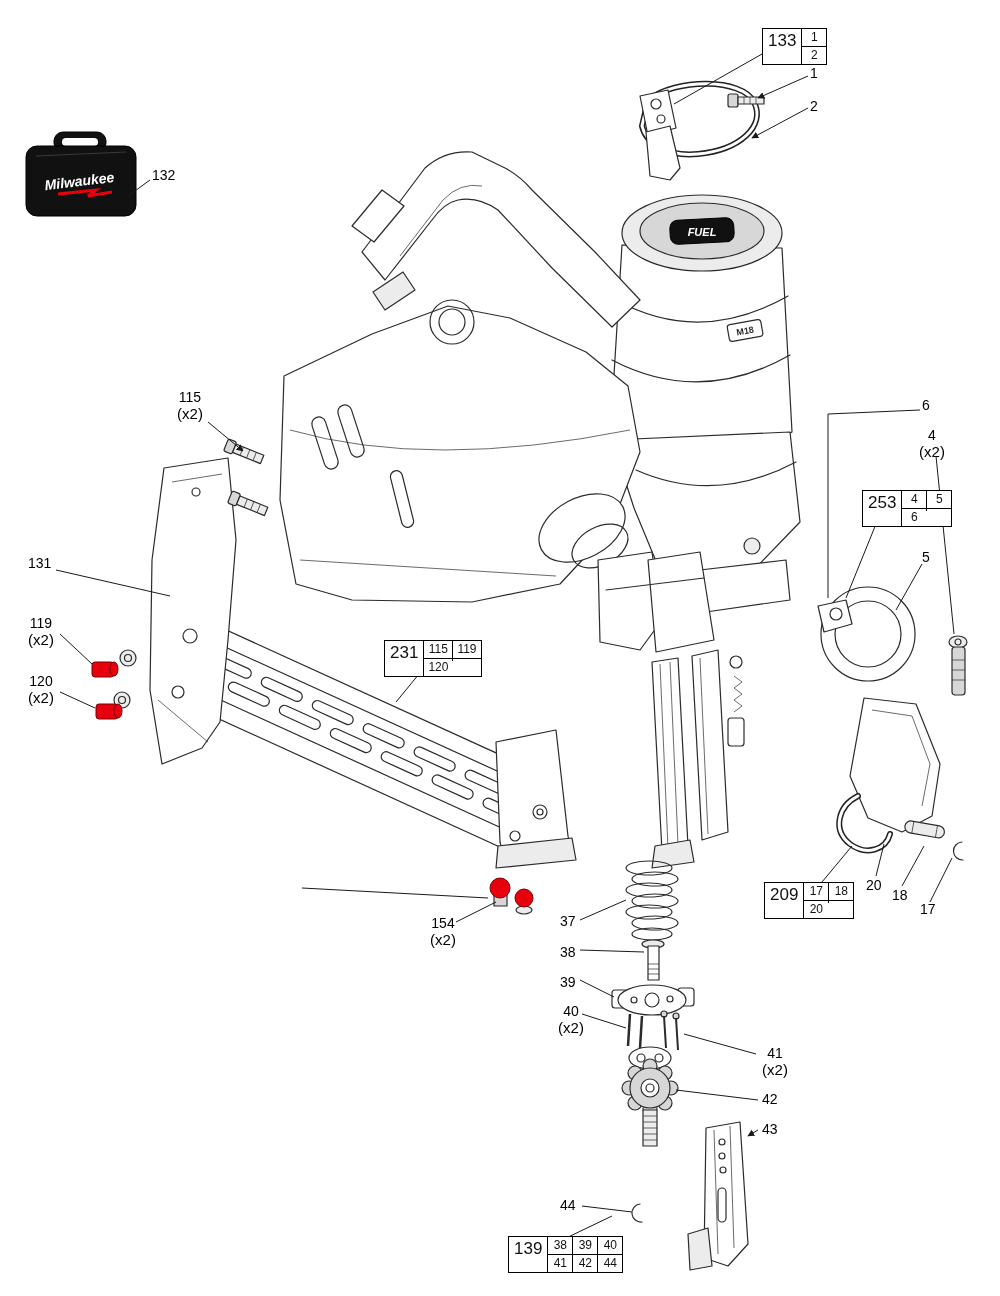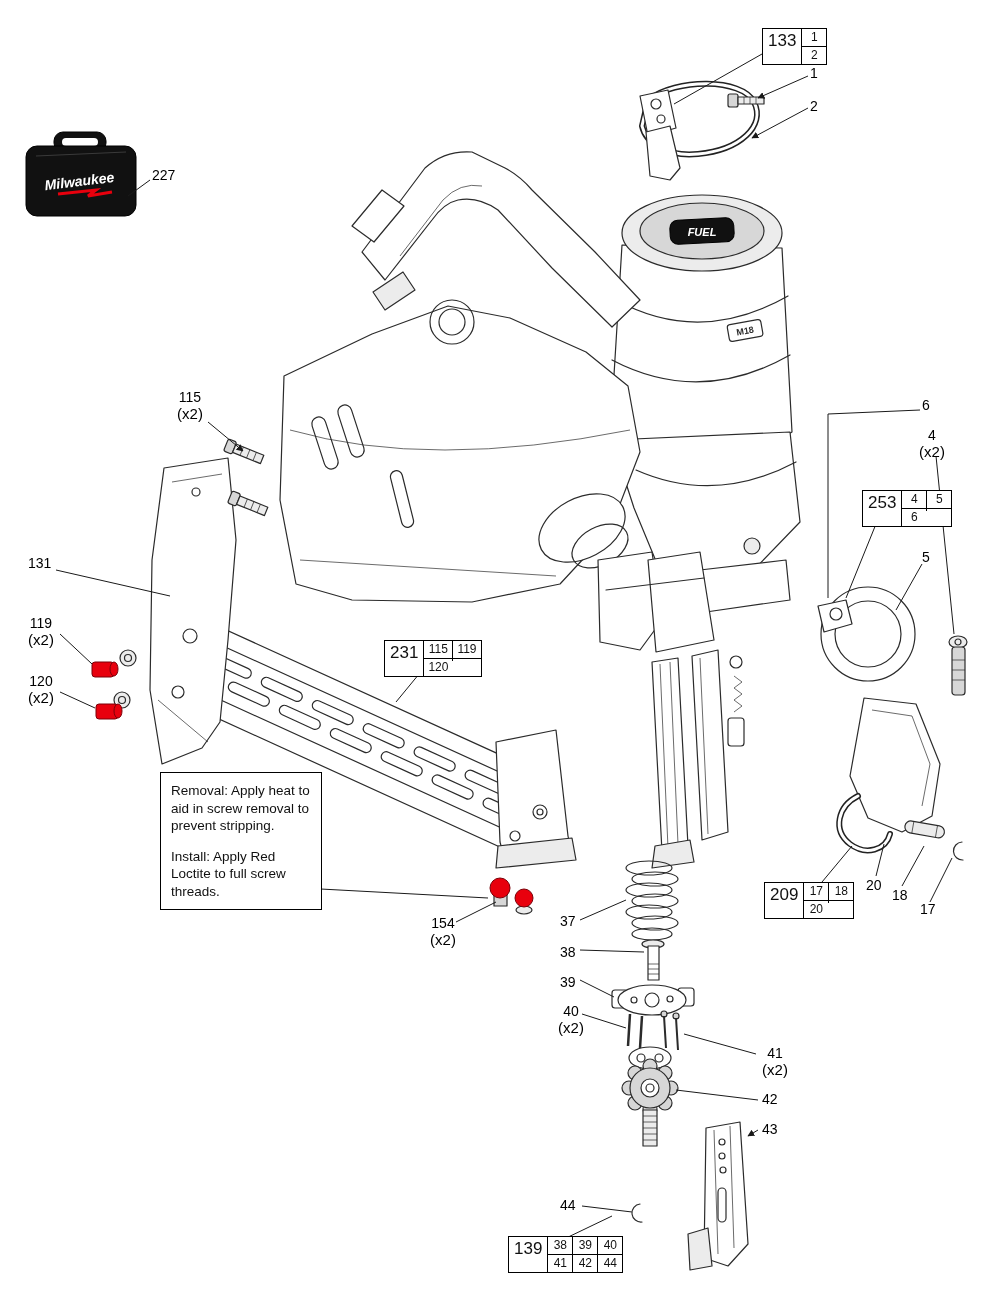--- a/index.html
+++ b/index.html
@@ -325,21 +325,21 @@
     </g>
   </svg>
 
   <div class="callout" style="left:810px;top:66px">
     <div>1</div>
     </div>
   <div class="callout" style="left:810px;top:99px">
     <div>2</div>
     </div>
   <div class="callout" style="left:152px;top:168px">
-    <div>227</div>
+    <div>132</div>
     </div>
   <div class="callout" style="left:168px;top:390px;width:44px">
     <div>115</div>
     <div class="qty">(x2)</div>
     </div>
   <div class="callout" style="left:922px;top:398px">
     <div>6</div>
     </div>
   <div class="callout" style="left:910px;top:428px;width:44px">
     <div>4</div>
@@ -452,18 +452,14 @@
     <div class="refbox-col">
       <div class="refbox-cell">39</div>
       <div class="refbox-cell">42</div>
     </div>
     <div class="refbox-col">
       <div class="refbox-cell">40</div>
       <div class="refbox-cell">44</div>
     </div>
   </div>
 
-  <div class="notebox">
-    <p>Removal: Apply heat to aid in screw removal to prevent stripping.</p>
-    <p>Install: Apply Red Loctite to full screw threads.</p>
-  </div>
 
 </div>
 
 </body></html>

